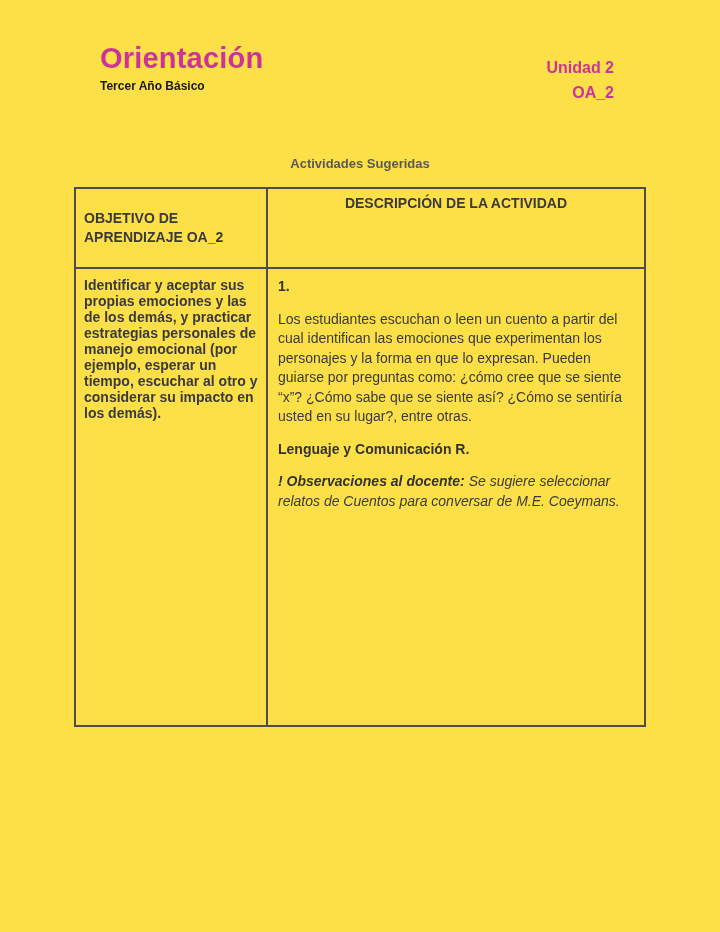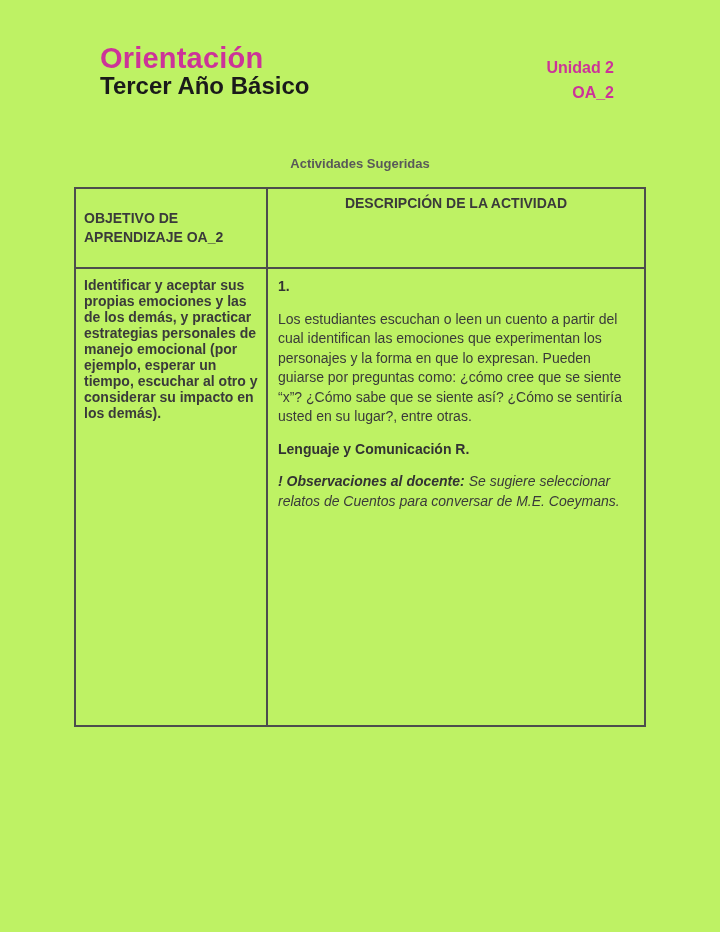--- a/index.html
+++ b/index.html
@@ -4,21 +4,21 @@
 <style>
   html, body {
     margin: 0;
     padding: 0;
     background: #ffffff;
   }
   .page {
     position: relative;
     width: 720px;
     height: 932px;
-    background: #bef264;
+    background: #fde047;
     font-family: "Liberation Sans", "DejaVu Sans", sans-serif;
     color: #3f3f3f;
     overflow: hidden;
     box-sizing: border-box;
   }
 
   
   .doc-header {
     display: flex;
     justify-content: space-between;
@@ -28,21 +28,21 @@
   .header-left h1 {
     margin: 0;
     font-size: 29px;
     line-height: 32px;
     font-weight: bold;
     color: #cc3399;
     letter-spacing: 0.2px;
   }
   .header-left h2 {
     margin: 0;
-    font-size: 24px;
+    font-size: 12px;
     line-height: 24px;
     font-weight: bold;
     color: #1a1a1a;
   }
   .header-right {
     margin-top: 13px;
     text-align: right;
     font-size: 16px;
     line-height: 25px;
     font-weight: bold;

